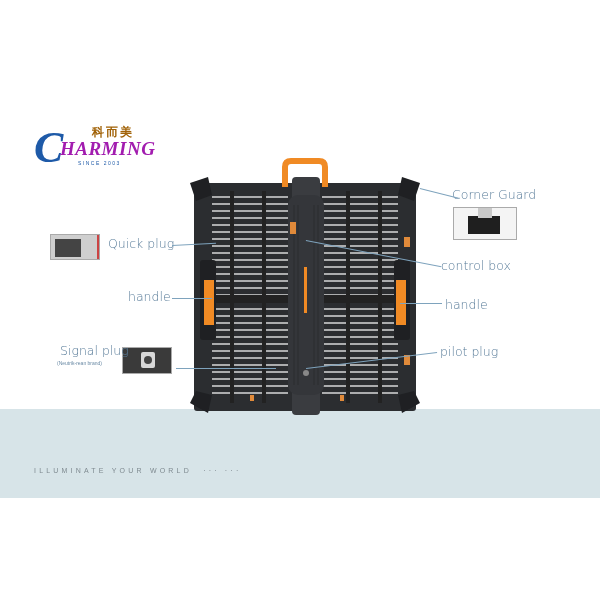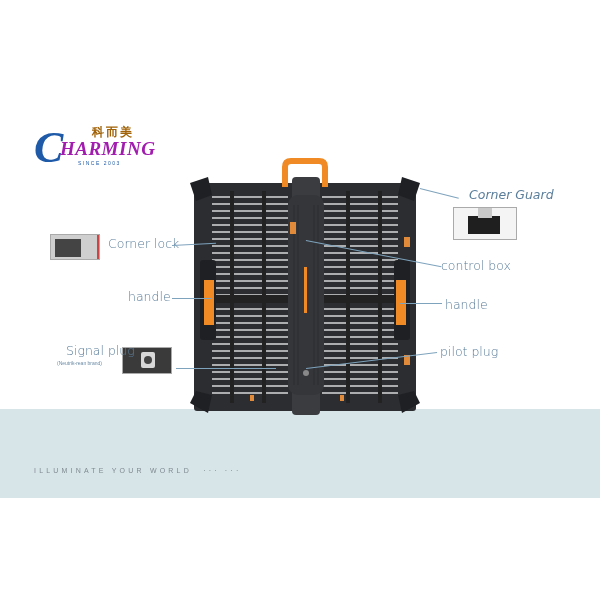--- a/index.html
+++ b/index.html
@@ -147,25 +147,25 @@
 </div>
 <div class="thumb" style="left:122px;top:347px;width:48px;height:25px;background:#3a3a3a;">
   <div style="position:absolute;left:18px;top:4px;width:14px;height:16px;background:#d8d8d8;border-radius:2px;"></div>
   <div style="position:absolute;left:21px;top:8px;width:8px;height:8px;background:#444;border-radius:50%;"></div>
 </div>
 <div class="thumb" style="left:453px;top:207px;width:62px;height:31px;background:#f4f4f4;">
   <div style="position:absolute;left:14px;top:8px;width:32px;height:18px;background:#1f1f1f;"></div>
   <div style="position:absolute;left:24px;top:0px;width:14px;height:10px;background:#c9c9c9;"></div>
 </div>
 
-<span class="label" style="left:108px;top:236px;">Corner lock</span>
+<span class="label" style="left:108px;top:236px;">Quick plug</span>
 <span class="label" style="left:128px;top:289px;">handle</span>
-<span class="label" style="left:66px;top:343px;">Signal plug</span>
+<span class="label" style="left:60px;top:343px;">Signal plug</span>
 <span class="sub" style="left:57px;top:360px;">(Neutrik-rean brand)</span>
-<span class="label" style="left:469px;top:187px;font-style:italic;">Corner Guard</span>
+<span class="label" style="left:452px;top:187px;">Corner Guard</span>
 <span class="label" style="left:441px;top:258px;">control box</span>
 <span class="label" style="left:445px;top:297px;">handle</span>
 <span class="label" style="left:440px;top:344px;">pilot plug</span>
 
 <div class="line" style="left:172px;top:245px;width:44px;transform:rotate(-3deg);"></div>
 <div class="line" style="left:172px;top:298px;width:40px;"></div>
 <div class="line" style="left:176px;top:368px;width:100px;"></div>
 <div class="line" style="left:420px;top:188px;width:40px;transform:rotate(14deg);"></div>
 <div class="line" style="left:306px;top:240px;width:138px;transform:rotate(11deg);"></div>
 <div class="line" style="left:400px;top:303px;width:42px;"></div>

